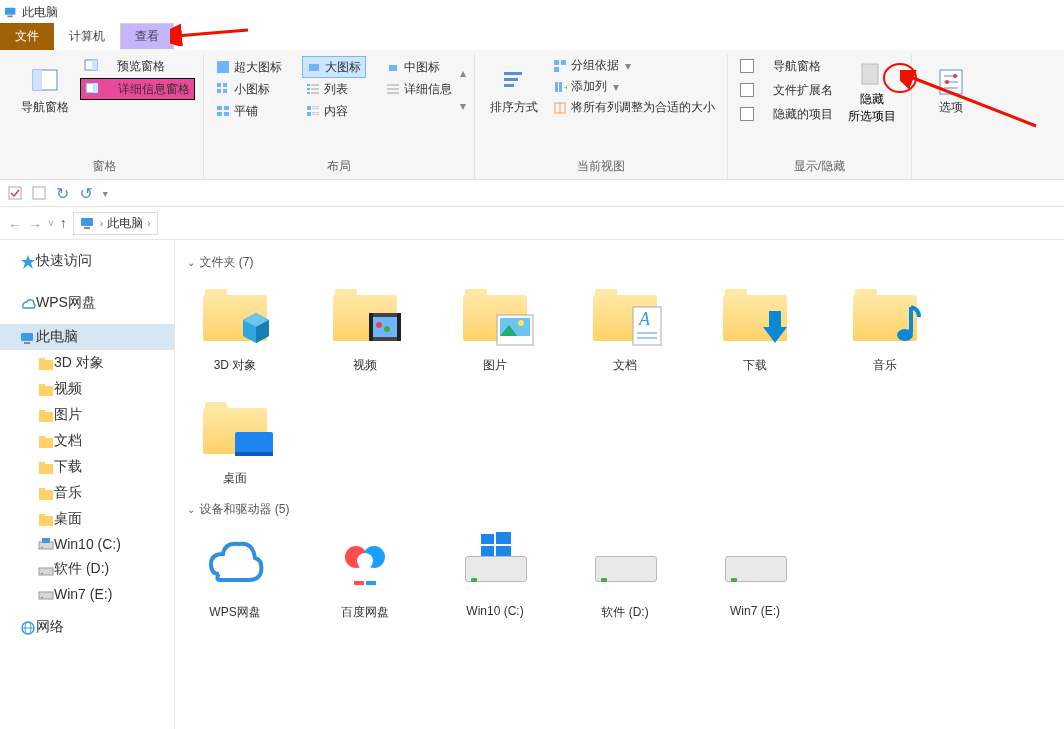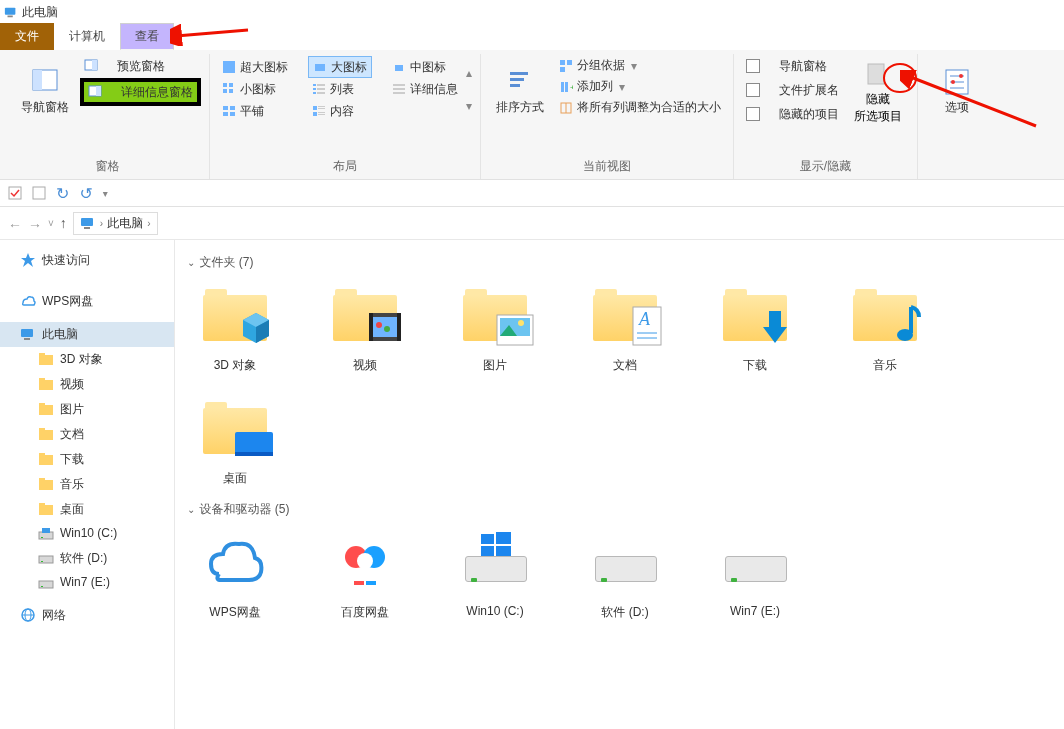--- a/index.html
+++ b/index.html
@@ -29,21 +29,21 @@
 .view-item .ic{width:14px;height:14px}
 .qa{height:26px;display:flex;align-items:center;gap:10px;padding:0 8px;border-bottom:1px solid #e1e1e1;background:#fff}
 .addr{height:32px;display:flex;align-items:center;gap:6px;padding:0 8px;background:#fff;border-bottom:1px solid #e8e8e8}
 .addr .nav-btn{color:#9a9a9a;font-size:14px}
 .addr .up-btn{color:#555;font-size:14px}
 .addr .path{display:flex;align-items:center;gap:4px;border:1px solid #ddd;padding:2px 6px;flex:0 0 auto}
 .crumb{font-size:12px}
 .chev{color:#777;font-size:10px}
 .body{display:flex;flex:1;min-height:0}
 .sidebar{width:174px;border-right:1px solid #e8e8e8;padding:8px 0;overflow:auto}
-.side-item{display:flex;align-items:flex-start;gap:6px;padding:4px 8px 4px 20px;font-size:12px;white-space:nowrap}
+.side-item{display:flex;align-items:flex-end;gap:0;padding:4px 8px 4px 20px;font-size:14px;white-space:nowrap}
 .side-item.lvl2{padding-left:38px}
 .side-item.selected{background:#d8e6f2}
 .side-item .ic{width:16px;height:16px;flex:0 0 16px}
 .content{flex:1;overflow:auto;padding:10px 12px}
 .section-header{display:flex;align-items:center;gap:4px;font-size:12px;color:#555;margin:4px 0 8px 0}
 .section-header .caret{color:#666;font-size:10px}
 .grid{display:flex;flex-wrap:wrap;gap:18px 34px;margin-bottom:14px}
 .tile{width:96px;display:flex;flex-direction:column;align-items:center;gap:6px}
 .tile .ticon{width:72px;height:72px;display:flex;align-items:center;justify-content:center}
 .tile .tlabel{font-size:12px;text-align:center}
@@ -87,21 +87,21 @@
           <span>导航窗格</span>
         </div>
         <div style="display:flex;flex-direction:column;gap:2px">
           <div class="rb-check">
             <svg style="width:14px;height:14px" viewBox="0 0 14 14">
                 <rect x="1" y="1" width="12" height="10" fill="#fff" stroke="#5a8fd6"></rect>
                 <rect x="8" y="1" width="5" height="10" fill="#cde2ff"></rect>
               </svg>
             <span>预览窗格</span>
           </div>
-          <div class="rb-check" style="background:#84cc16;border:4px solid #000000">
+          <div class="rb-check" style="background:#ec4899;border:1px solid #000000">
             <svg style="width:14px;height:14px" viewBox="0 0 14 14">
                 <rect x="1" y="1" width="12" height="10" fill="#fff" stroke="#5a8fd6"></rect>
                 <rect x="8" y="1" width="5" height="10" fill="#cde2ff"></rect>
               </svg>
             <span>详细信息窗格</span>
           </div>
         </div>
       </div>
       <div class="ribbon-label">窗格</div>
     </div>

